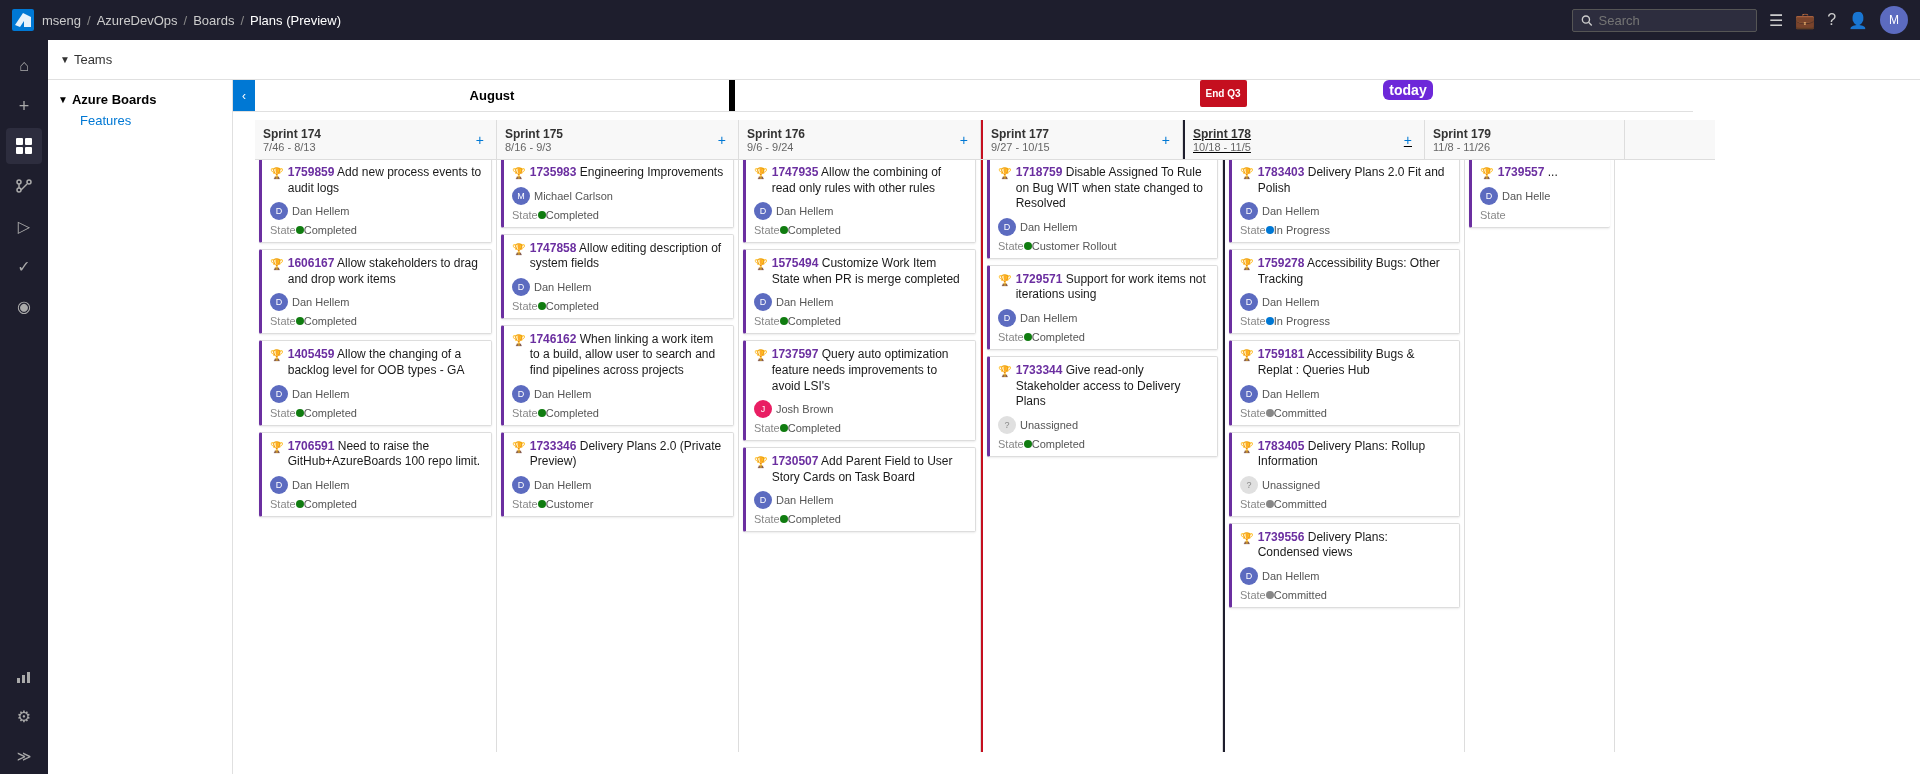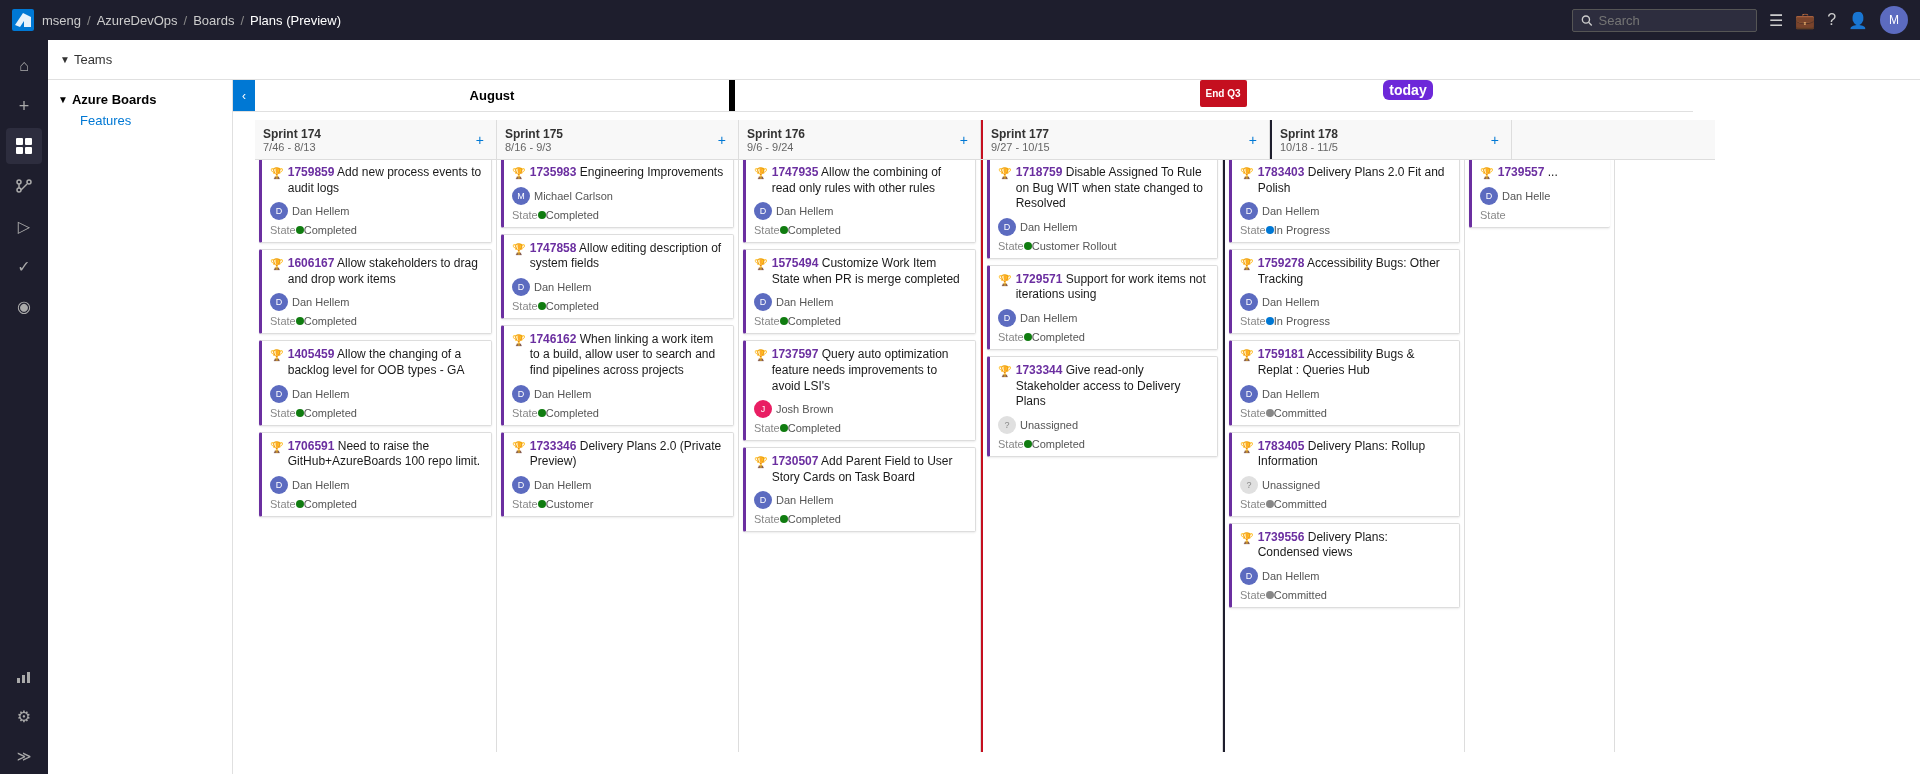--- a/index.html
+++ b/index.html
@@ -296,40 +296,48 @@
           <div class="sprint-header" style="width:242px;">
             <div class="sprint-header-inner">
               <div>
                 <div class="sprint-name">Sprint 176</div>
                 <div class="sprint-dates">9/6 - 9/24</div>
               </div>
               <button class="sprint-add-btn">+</button>
             </div>
           </div>
 
-          <div class="sprint-header" style="width:289px; border-left: 2px solid #c50f1f;">
+          <div class="sprint-header" style="width:202px; border-left: 2px solid #c50f1f;">
             <div class="sprint-header-inner">
               <div>
                 <div class="sprint-name">Sprint 177</div>
                 <div class="sprint-dates">9/27 - 10/15</div>
               </div>
               <button class="sprint-add-btn">+</button>
             </div>
           </div>
 
-          <div class="sprint-header" style="width:242px; border-left: 2px solid #1e1e2d;">
+          <div class="sprint-header" style="width:242px; border-left: 2px solid #1e1e2d; text-decoration: underline;">
             <div class="sprint-header-inner">
               <div>
                 <div class="sprint-name">Sprint 178</div>
                 <div class="sprint-dates">10/18 - 11/5</div>
               </div>
               <button class="sprint-add-btn">+</button>
             </div>
           </div>
 
+          <div class="sprint-header" style="width:200px;">
+            <div class="sprint-header-inner">
+              <div>
+                <div class="sprint-name">Sprint 179</div>
+                <div class="sprint-dates">11/8 - 11/26</div>
+              </div>
+            </div>
+          </div>
         </div>
 
         <div class="cards-area" style="margin-left:22px;">
 
           <div class="sprint-col" style="width:242px;">
 
             <div class="card">
               <div class="card-title">
                 <span class="card-icon">🏆</span>
                 <span><span class="card-id">1759859</span> <span>Add new process events to audit logs</span></span>

